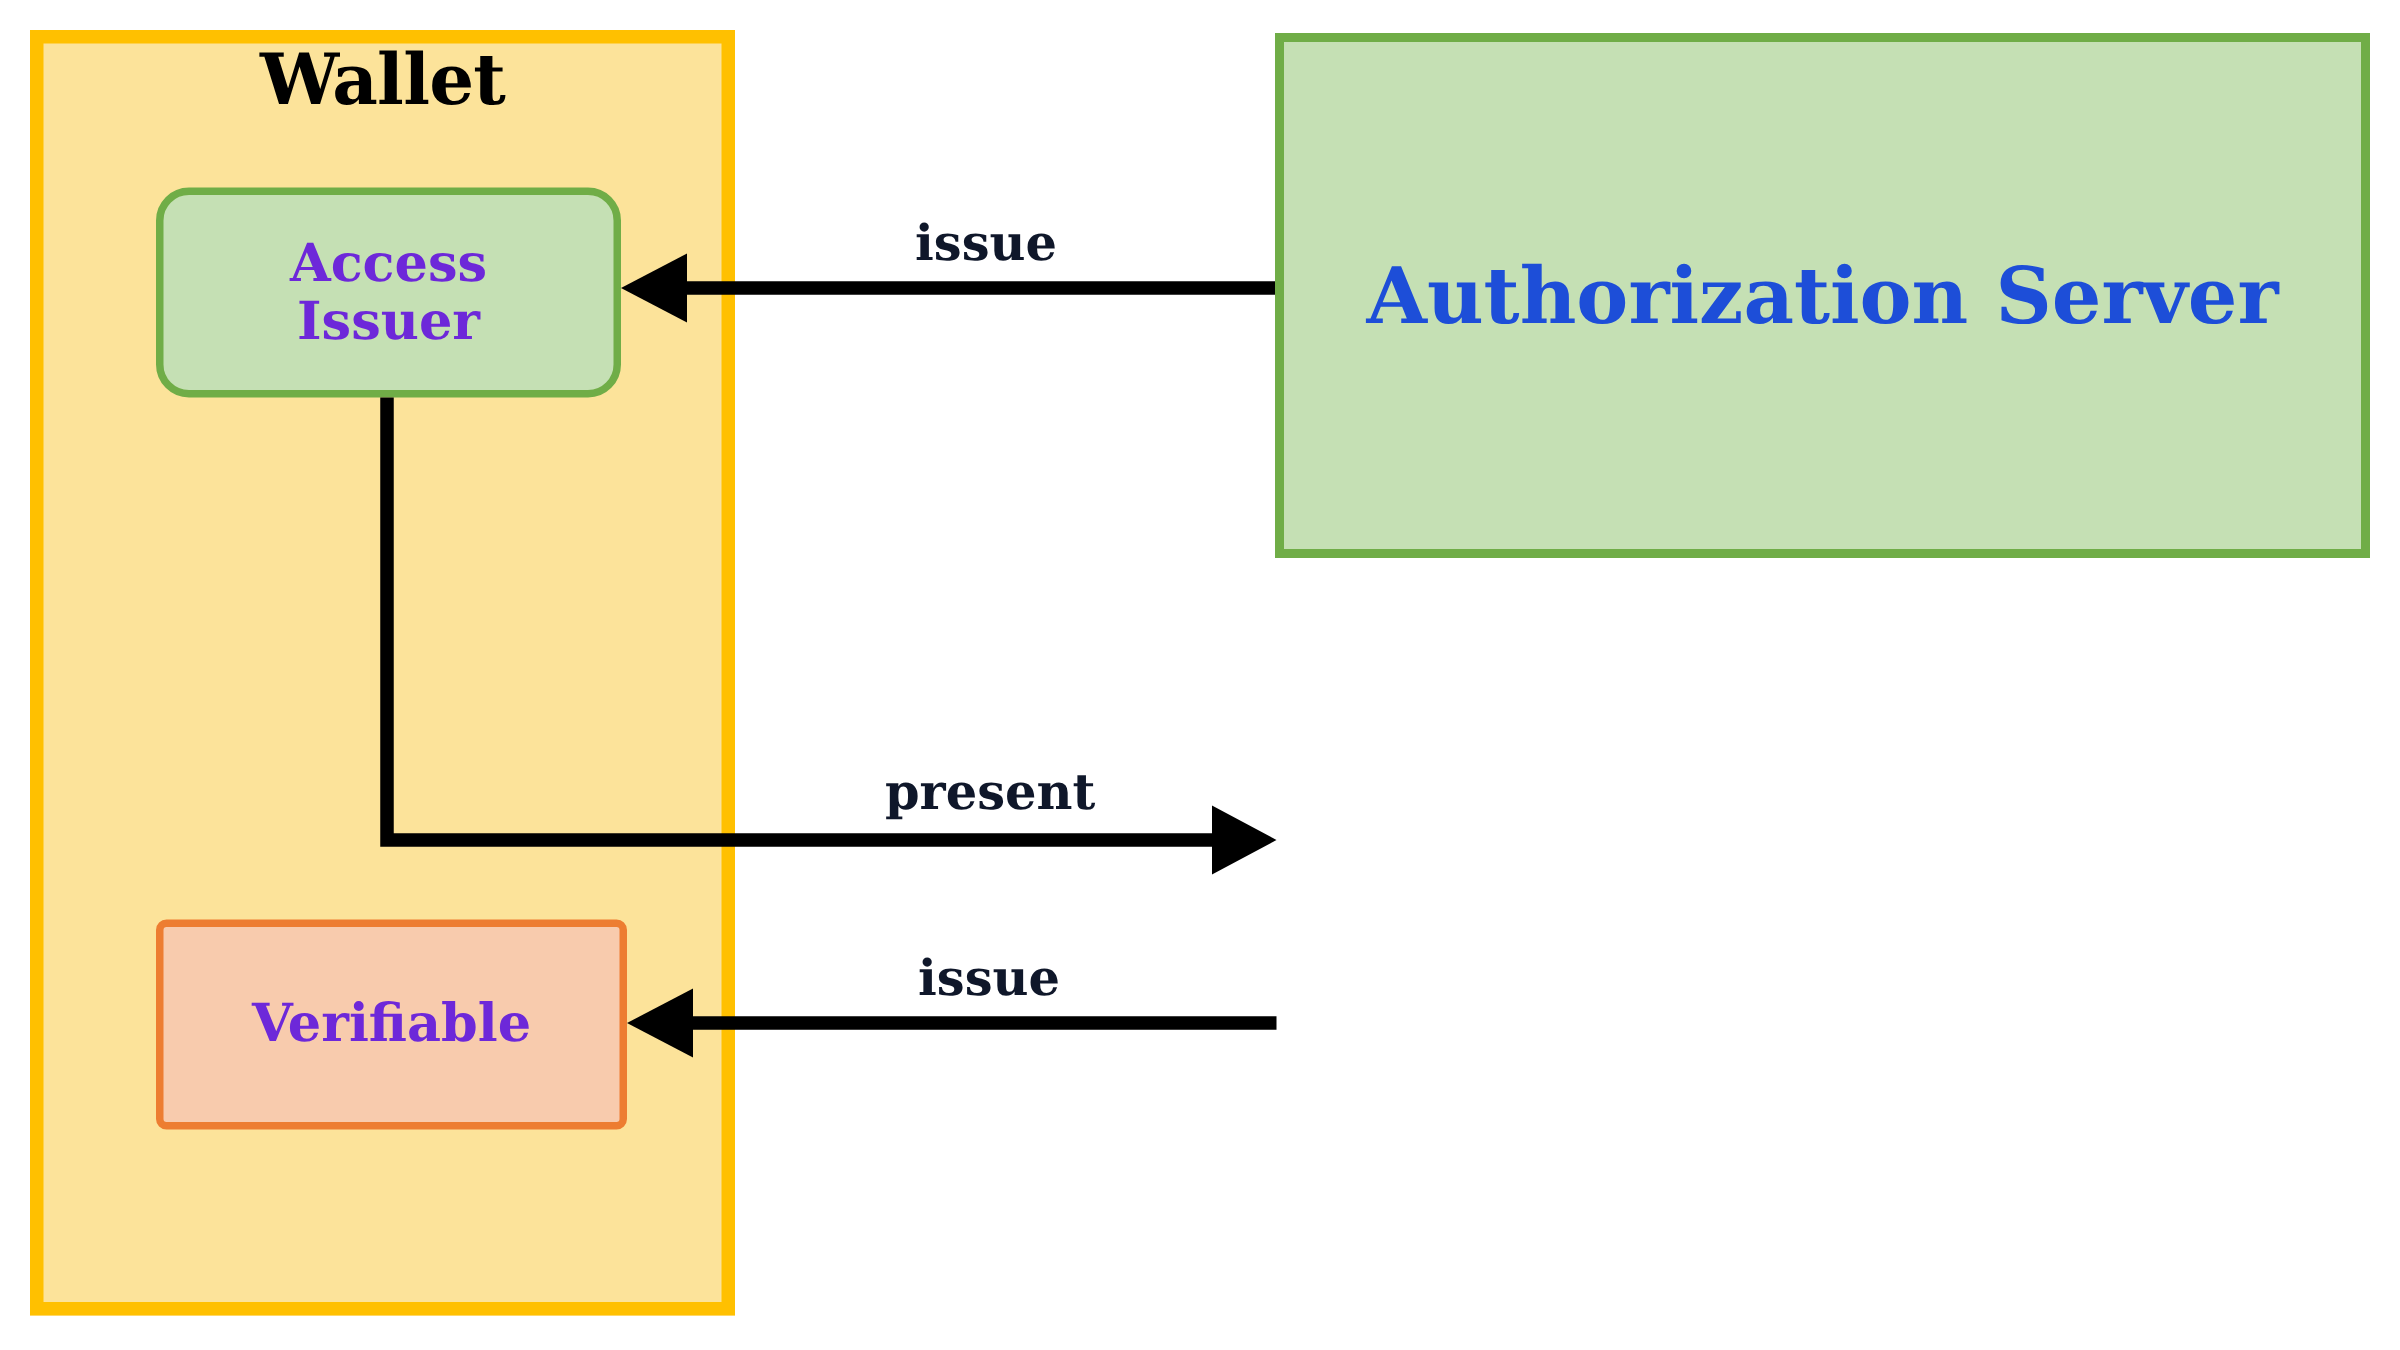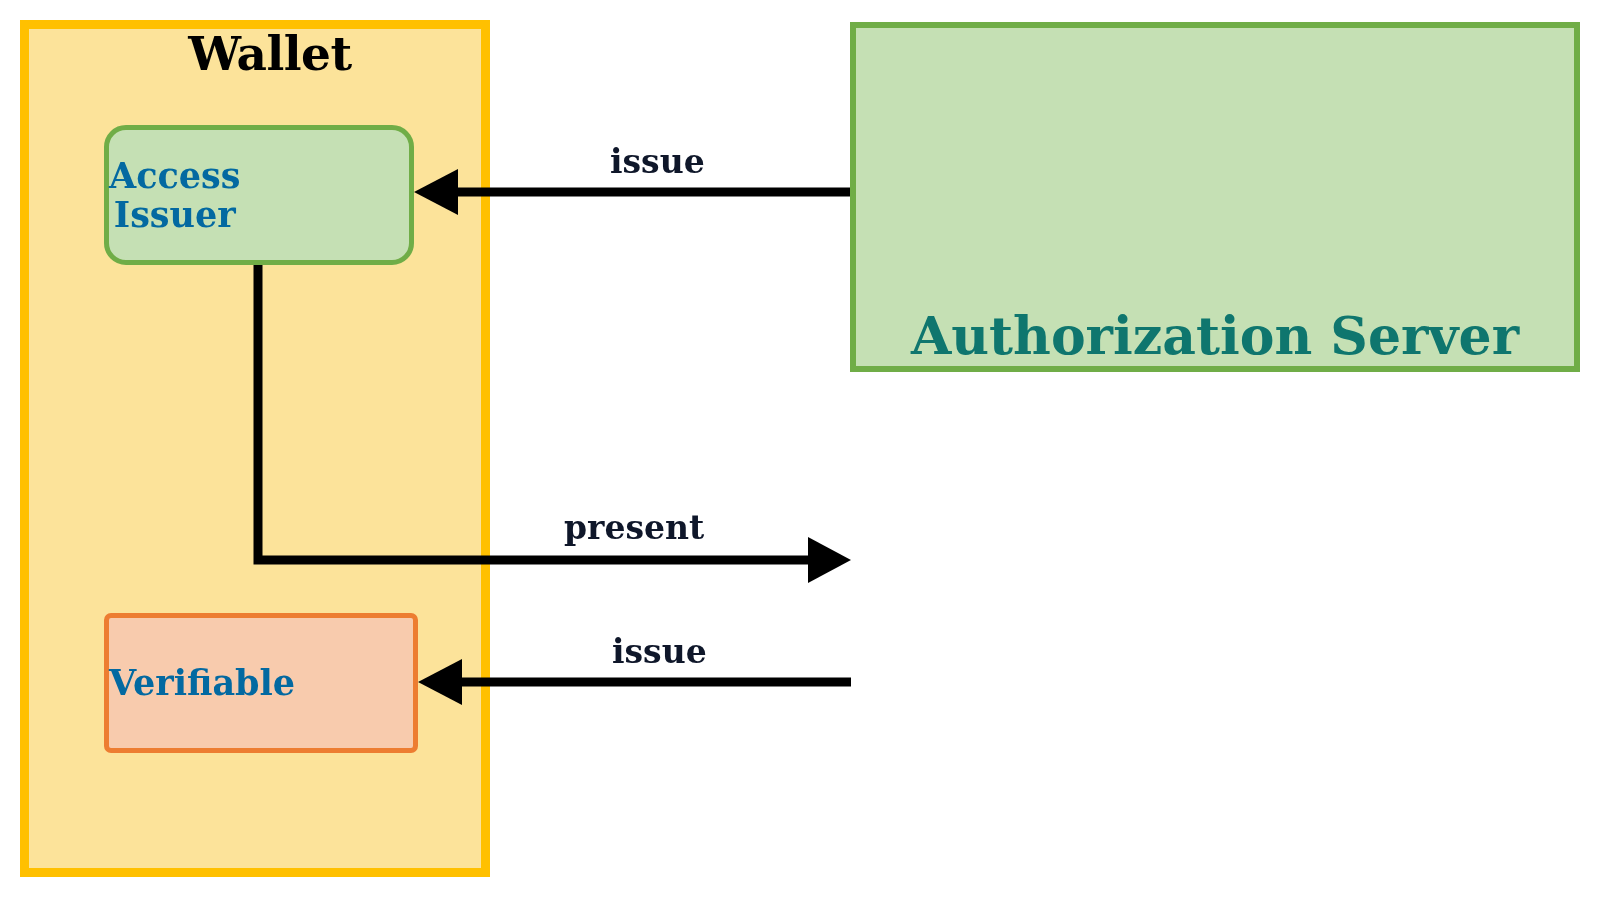--- a/index.html
+++ b/index.html
@@ -33,32 +33,32 @@
     left: 20px;
     top: 28px;
     width: 470px;
     text-align: center;
     font-size: 47px;
     font-weight: bold;
     color: #000000;
     letter-spacing: -0.5px;
     z-index: 4;
     line-height: 1.1;
-    padding-left: 15px;
   }
 
   
   .inner-card {
     position: absolute;
     box-sizing: border-box;
     display: flex;
     align-items: center;
+    justify-content: center;
     text-align: center;
     font-weight: bold;
-    color: #0369a1;
+    color: #6d28d9;
     z-index: 3;
     line-height: 1.12;
   }
   #access-token-card {
     left: 104px;
     top: 125px;
     width: 310px;
     height: 140px;
     background: #C5E0B4;
     border: 5px solid #70AD47;
@@ -74,25 +74,25 @@
     border: 5px solid #ED7D31;
     border-radius: 7px;
     font-size: 35px;
   }
 
   
   .actor-box {
     position: absolute;
     box-sizing: border-box;
     display: flex;
-    align-items: flex-end;
+    align-items: center;
     justify-content: center;
     text-align: center;
     font-weight: bold;
-    color: #0f766e;
+    color: #1d4ed8;
     z-index: 2;
   }
   #authorization-server-box {
     left: 850px;
     top: 22px;
     width: 730px;
     height: 350px;
     background: #C5E0B4;
     border: 6px solid #70AD47;
     font-size: 52px;
@@ -121,21 +121,21 @@
   
   .edge-label {
     position: absolute;
     font-size: 33px;
     font-weight: bold;
     color: #0f172a;
     z-index: 6;
     white-space: nowrap;
   }
   #label-issue-token  { left: 610px; top: 142px; }
-  #label-present      { left: 564px; top: 508px; text-align: center; }
+  #label-present      { left: 590px; top: 508px; text-align: center; }
   #label-issue-vc     { left: 612px; top: 632px; }
 </style>
 </head>
 <body>
 
 <div id="canvas">
 
   <div id="wallet-container"></div>
 
   <div id="wallet-title">Wallet</div>

